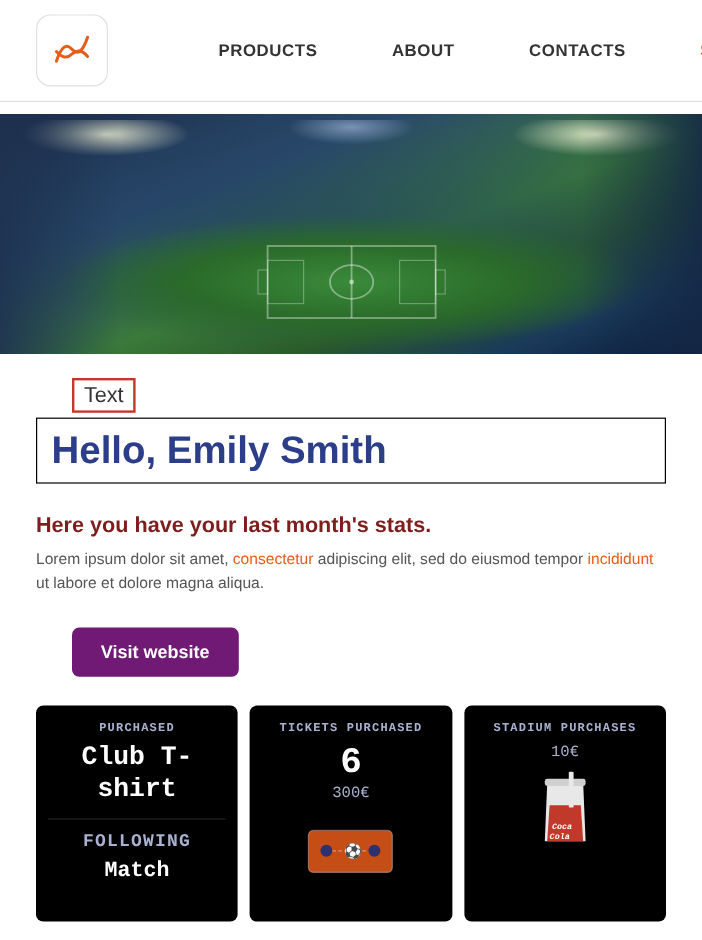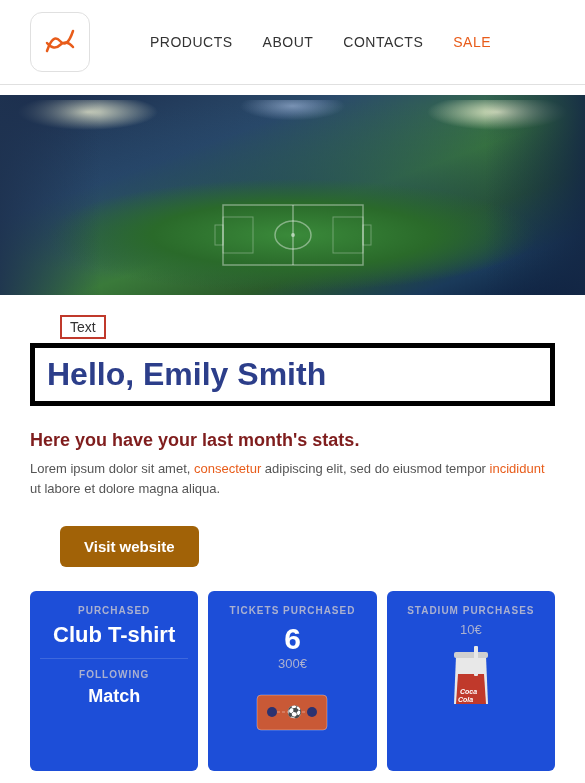--- a/index.html
+++ b/index.html
@@ -34,25 +34,26 @@
       height: 38px;
     }
     .nav {
       display: flex;
       align-items: center;
       gap: 30px;
       margin-left: 20px;
     }
     .nav-item {
       font-size: 14px;
-      font-weight: 400;
+      font-weight: 700;
       letter-spacing: 0.5px;
       color: #333;
       text-decoration: none;
       cursor: pointer;
+      margin-left: 32px;
     }
     .nav-item.sale {
       color: #e85c1a;
     }
 
     
     .hero-image {
       width: 100%;
       height: 200px;
       background: linear-gradient(160deg, #1a2a4a 0%, #2a4a6a 30%, #3a7a3a 55%, #2a5a2a 70%, #1a3a5a 85%, #0a1a3a 100%);
@@ -101,32 +102,32 @@
       width: 180px;
       height: 80px;
     }
 
     
     .text-badge {
       display: inline-block;
       border: 2px solid #c0392b;
       padding: 2px 8px;
       margin: 10px 30px 0 30px;
-      font-size: 14px;
+      font-size: 18px;
       font-weight: normal;
       color: #333;
       background: #fff;
     }
 
     
     .greeting-section {
       padding: 4px 30px 10px 30px;
     }
     .greeting-box {
-      border: 5px solid #000000;
+      border: 1px solid #000000;
       padding: 8px 12px;
     }
     .greeting-name {
       font-size: 32px;
       font-weight: 700;
       color: #2c3e8a;
     }
 
     
     .stats-section {
@@ -145,44 +146,45 @@
     }
     .stats-description a {
       color: #e85c1a;
       text-decoration: none;
     }
 
     
     .visit-btn {
       margin: 14px 30px;
       display: inline-block;
-      background: #a16207;
+      background: #701a75;
       color: #fff;
       font-size: 15px;
       font-weight: 600;
       padding: 12px 24px;
       border-radius: 6px;
       border: none;
       cursor: pointer;
     }
 
     
     .cards-section {
       display: flex;
       gap: 10px;
       padding: 10px 30px;
     }
     .card {
       flex: 1;
-      background: #1d4ed8;
+      background: #000000;
       border-radius: 6px;
       padding: 14px 10px;
       color: #fff;
       min-height: 180px;
       overflow: hidden;
+      font-family: Liberation Mono, monospace;
     }
     .card-label {
       font-size: 10px;
       font-weight: 700;
       letter-spacing: 1px;
       color: #aab0d0;
       text-align: center;
       text-transform: uppercase;
       margin-bottom: 6px;
     }
@@ -198,21 +200,21 @@
       color: #aab0d0;
       text-align: center;
       margin-top: 4px;
     }
     .card-divider {
       border: none;
       border-top: 1px solid rgba(255,255,255,0.15);
       margin: 10px 0;
     }
     .card-subtitle {
-      font-size: 10px;
+      font-size: 15px;
       font-weight: 700;
       letter-spacing: 1px;
       color: #aab0d0;
       text-align: center;
       text-transform: uppercase;
       margin-bottom: 6px;
     }
     .card-big-num {
       font-size: 30px;
       font-weight: 700;

